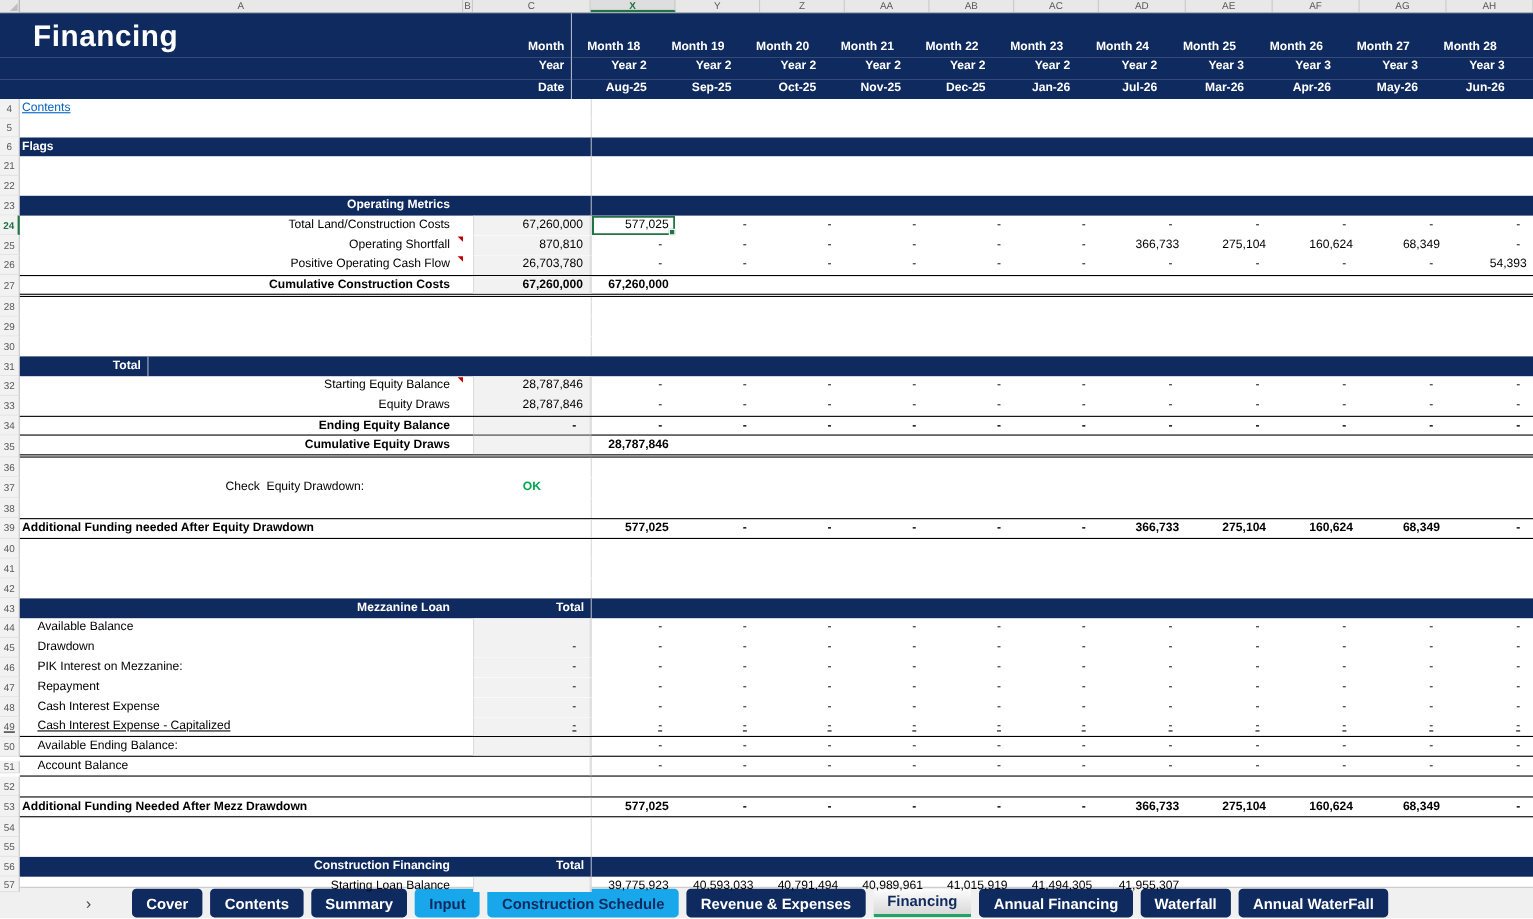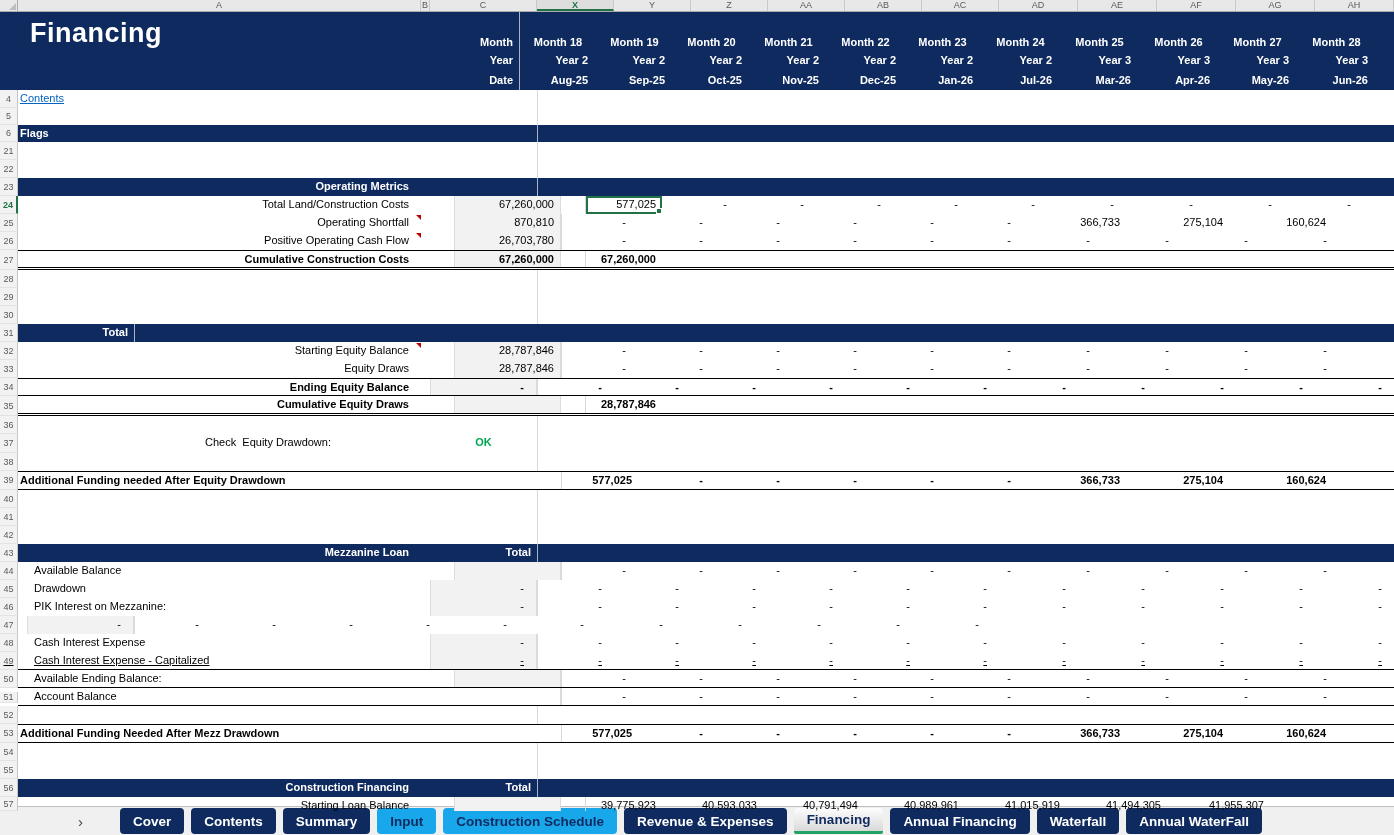--- a/index.html
+++ b/index.html
@@ -29,21 +29,21 @@
   .pre { white-space:pre; }
   .navy { background:#0E2A5E; }
   .navy .cell { color:#fff; font-weight:bold; }
   .cfill { background:#F2F2F2; border-left:1px solid #DCDCDC; border-right:1px solid #DCDCDC; }
   .cwhite { border-right:1px solid #DCDCDC; }
   .xleft { border-left:1px solid #D9D9D9; }
   .xleftw { border-left:1px solid rgba(255,255,255,.65); }
   .btop { border-top:1px solid #000; }
   .bsgl { border-bottom:1px solid #000; }
   .bdbl { border-bottom:3px double #000; }
-  .num { padding-right:6px;margin-left:24px; } .dash { padding-right:12px; }
+  .num { padding-right:6px; } .dash { padding-right:12px; }
   .link { color:#0563C1; text-decoration:underline; cursor:pointer; }
   .ok { color:#00A550; font-weight:bold; }
   .comm { position:absolute; top:1px; right:0; width:0; height:0;
           border-top:5px solid #C00000; border-left:5px solid transparent; }
   .lblwrap { position:relative; }
   .active { box-shadow:inset 0 0 0 2px #217346; position:relative; }
   .active::after { content:""; position:absolute; right:0; bottom:0; width:4px; height:4px;
           background:#217346; border:1px solid #fff; }
 
   
@@ -687,20 +687,21 @@
           <div class="cell r dash" style="width: 79px;">-</div>
           <div class="cell r dash" style="width: 79px;">-</div>
           <div class="cell r dash" style="width: 79px;">-</div>
           <div class="cell r dash" style="width: 79px;">-</div>
           <div class="cell r dash" style="width: 79px;">-</div>
         </div>
       </div>
       <div class="row" style="height: 18px;">
         <div class="gut">47</div>
         <div class="rc">
+          <div class="cell lblwrap l pl16" style="width: 403px;">Repayment</div>
           <div class="cell" style="width: 9px;"></div>
           <div class="cell r dash cfill" style="width: 107px;">-</div>
           <div class="cell r dash xleft" style="width: 77px;">-</div>
           <div class="cell r dash" style="width: 77px;">-</div>
           <div class="cell r dash" style="width: 77px;">-</div>
           <div class="cell r dash" style="width: 77px;">-</div>
           <div class="cell r dash" style="width: 77px;">-</div>
           <div class="cell r dash" style="width: 77px;">-</div>
           <div class="cell r dash" style="width: 79px;">-</div>
           <div class="cell r dash" style="width: 79px;">-</div>

